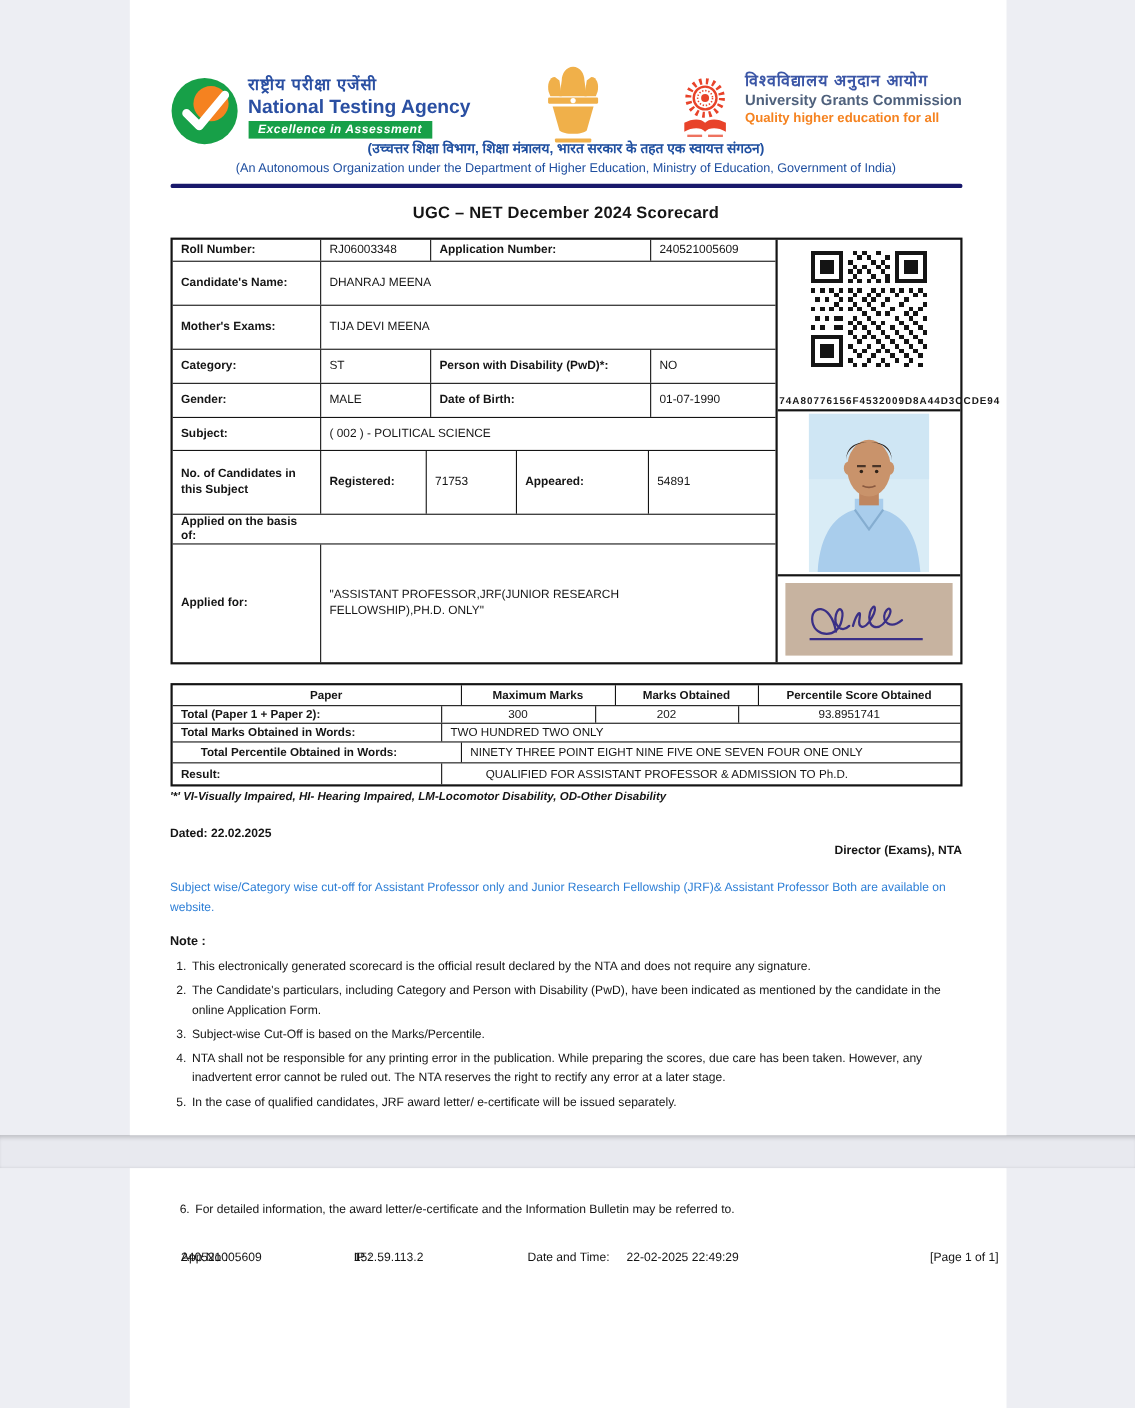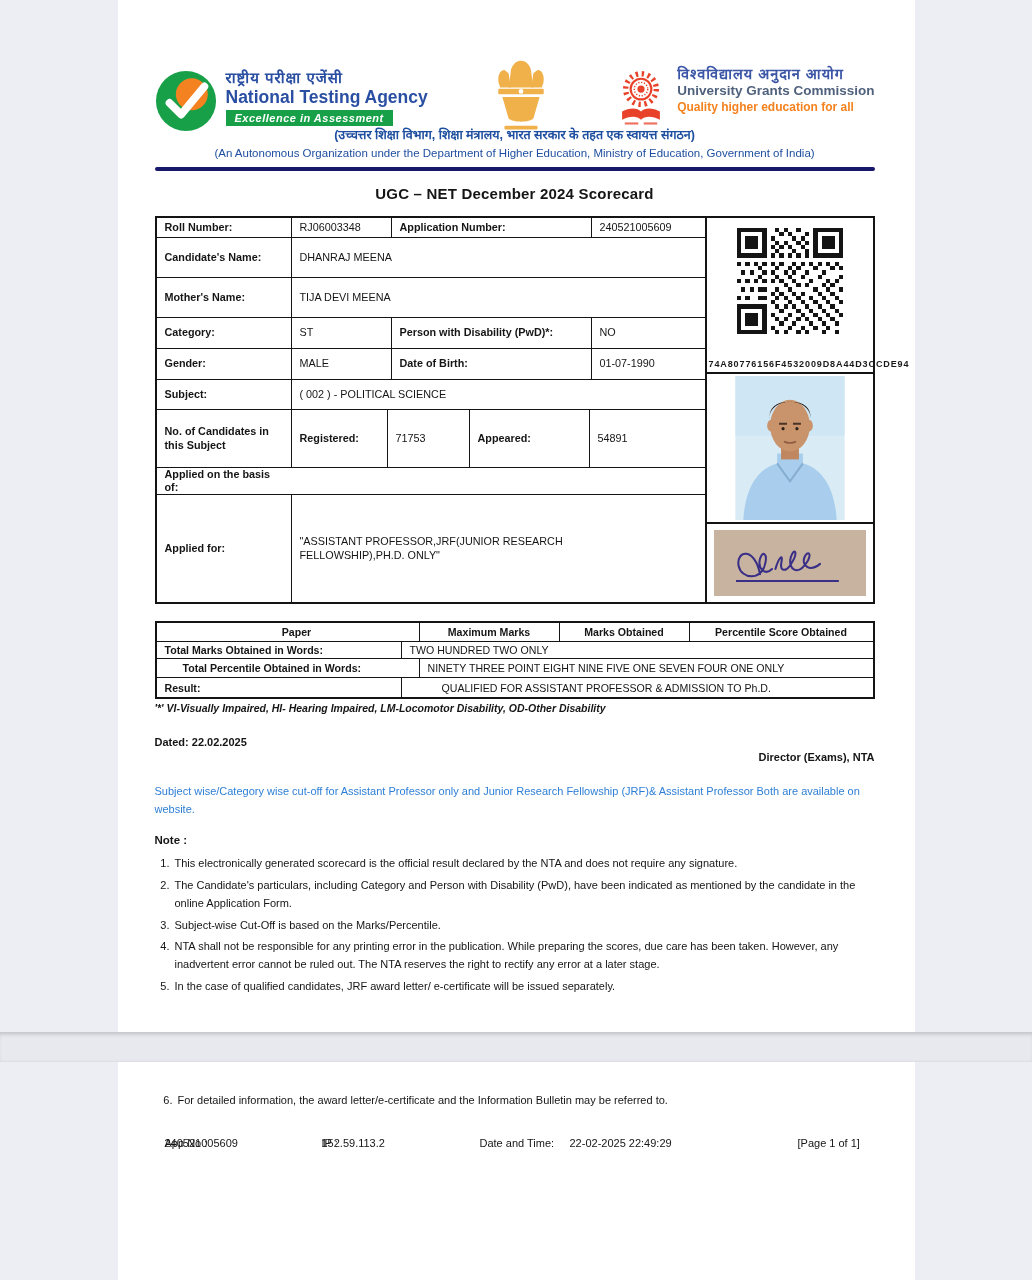--- a/index.html
+++ b/index.html
@@ -91,21 +91,21 @@
 
   
   .note6 { position:absolute; left:40px; top:30px; width:720px; display:flex; gap:5px;
     font-size:11px; line-height:1.6; }
   .footer-row { position:absolute; top:75px; left:0; width:797px; font-size:11px; }
   .footer-row span { position:absolute; white-space:nowrap; }
   .f-app { left:47px; }
   .f-ip { left:204px; }
   .f-dtl { left:362px; }
   .f-dtv { left:452px; }
-  .f-page { left:680px; }
+  .f-page { left:728px; }
 </style>
 </head>
 <body>
 
 <div class="page page1">
   <div class="doc-inner">
 
     <div class="header-row">
       <div class="nta-logo">
         <svg width="62" height="62" viewBox="0 0 64 64">
@@ -163,21 +163,21 @@
           <div class="mt-cell lbl w135">Roll Number:</div>
           <div class="mt-cell w100">RJ06003348</div>
           <div class="mt-cell lbl w200">Application Number:</div>
           <div class="mt-cell fx">240521005609</div>
         </div>
         <div class="mt-row h40">
           <div class="mt-cell lbl w135">Candidate's Name:</div>
           <div class="mt-cell fx">DHANRAJ MEENA</div>
         </div>
         <div class="mt-row h40">
-          <div class="mt-cell lbl w135">Mother's Name:</div>
+          <div class="mt-cell lbl w135">Mother's Exams:</div>
           <div class="mt-cell fx">TIJA DEVI MEENA</div>
         </div>
         <div class="mt-row h31">
           <div class="mt-cell lbl w135">Category:</div>
           <div class="mt-cell w100">ST</div>
           <div class="mt-cell lbl w200">Person with Disability (PwD)*:</div>
           <div class="mt-cell fx">NO</div>
         </div>
         <div class="mt-row h31">
           <div class="mt-cell lbl w135">Gender:</div>
@@ -258,20 +258,26 @@
       </div>
     </div>
 
     <div class="marks-table">
       <div class="mk-row hd18">
         <div class="mk-cell c1 ctr b">Paper</div>
         <div class="mk-cell c2 ctr b">Maximum Marks</div>
         <div class="mk-cell c3 ctr b">Marks Obtained</div>
         <div class="mk-cell fx ctr b">Percentile Score Obtained</div>
       </div>
+      <div class="mk-row hd16">
+        <div class="mk-cell c1 b">Total (Paper 1 + Paper 2):</div>
+        <div class="mk-cell c2 ctr">300</div>
+        <div class="mk-cell c3 ctr">202</div>
+        <div class="mk-cell fx ctr">93.8951741</div>
+      </div>
       <div class="mk-row hd17">
         <div class="mk-cell c1 b">Total Marks Obtained in Words:</div>
         <div class="mk-cell fx">TWO HUNDRED TWO ONLY</div>
       </div>
       <div class="mk-row hd18">
         <div class="mk-cell c1 b">Total Percentile Obtained in Words:</div>
         <div class="mk-cell fx">NINETY THREE POINT EIGHT NINE FIVE ONE SEVEN FOUR ONE ONLY</div>
       </div>
       <div class="mk-row hd19">
         <div class="mk-cell c1 b">Result:</div>

